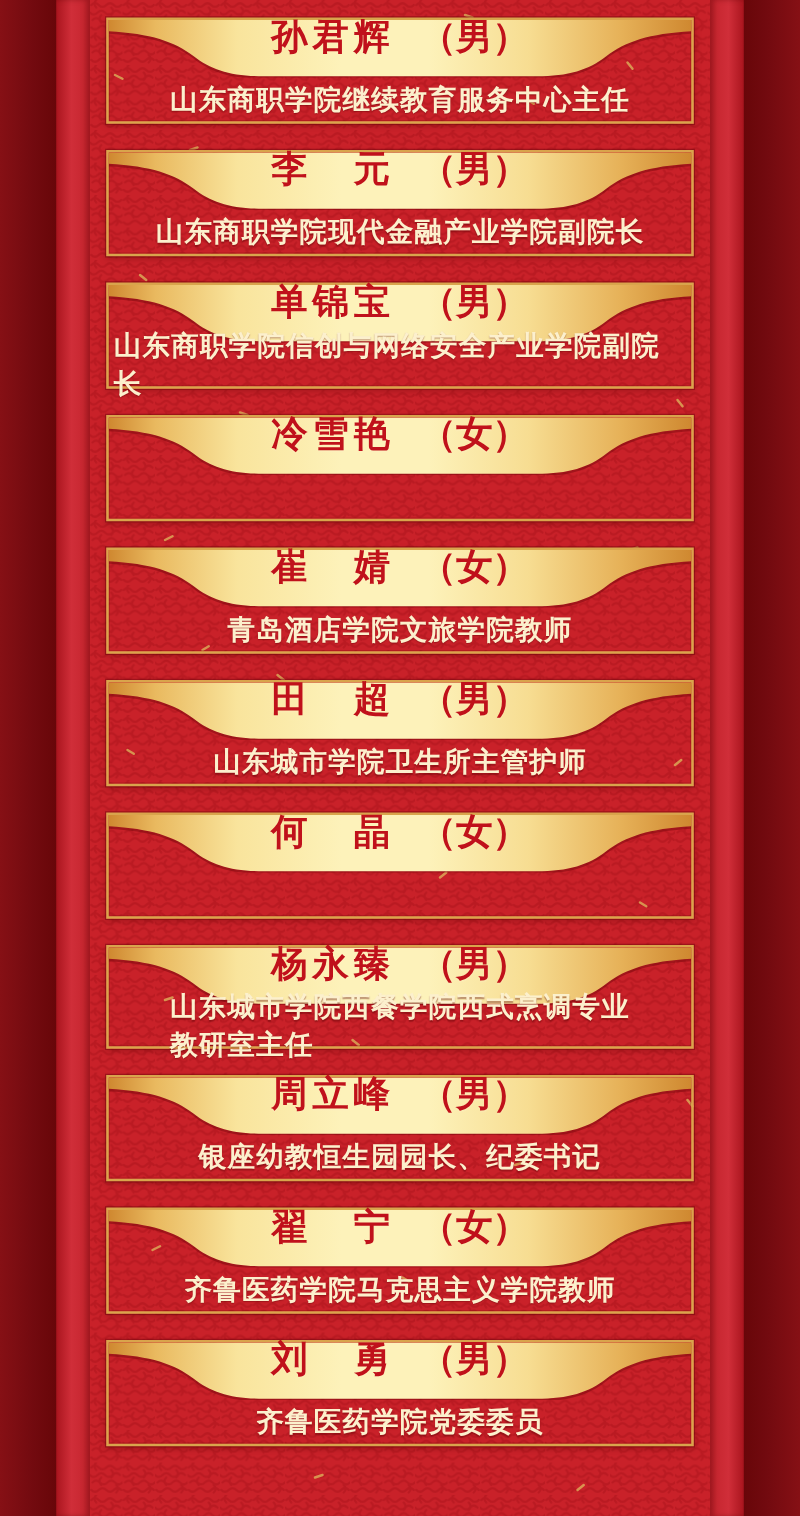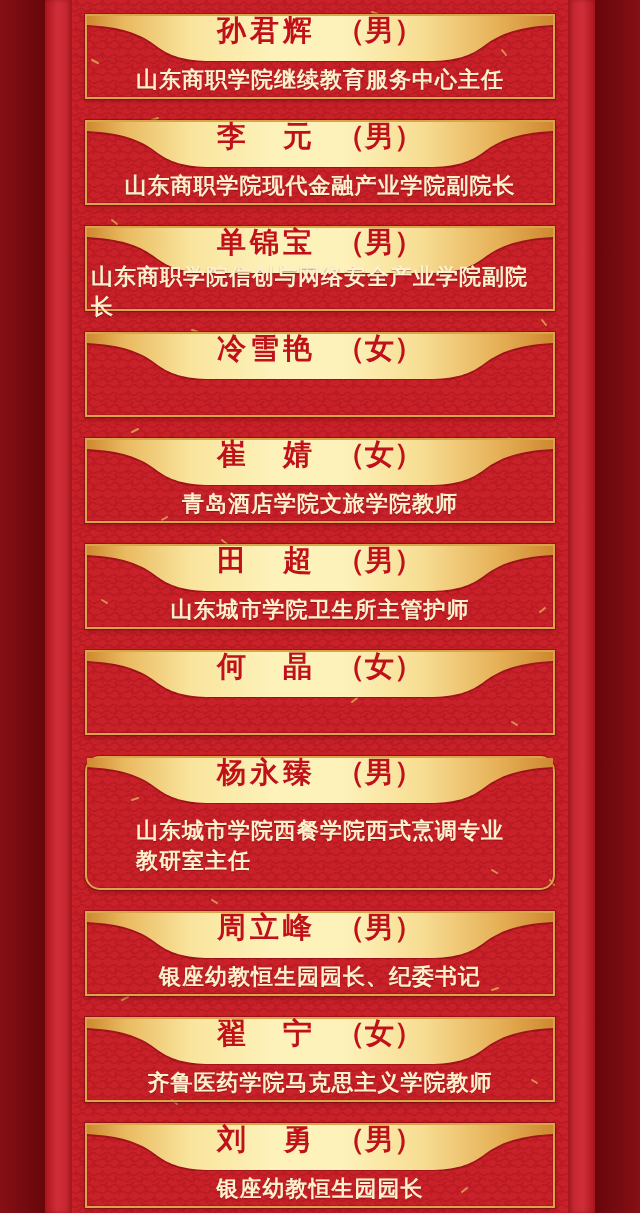--- a/index.html
+++ b/index.html
@@ -22,21 +22,21 @@
   .texture{position:absolute;left:0;top:0;width:496px;height:1213px;display:block;}
   .cards{
     position:relative;display:flex;flex-direction:column;align-items:center;
     gap:21px;padding-top:14px;
   }
   .card{
     position:relative;width:470px;height:85px;box-sizing:border-box;
     border:2px solid #d9a44c;
     box-shadow:0 0 0 1px rgba(110,5,10,.45), 0 2px 5px rgba(85,0,5,.4), inset 0 0 0 1px rgba(120,10,12,.25);
   }
-  .card.tall{height:134px;border-radius:15px;}
+  .card.tall{height:83px;}
   .ribbon-wrap{position:absolute;top:0;left:0;right:0;height:46px;}
   .ribbon-svg{position:absolute;left:0;top:0;width:100%;height:100%;display:block;}
   .namerow{
     position:absolute;left:0;top:0;right:0;height:46px;
     display:flex;justify-content:center;padding-bottom:3px;box-sizing:border-box;
   }
   .pname,.pgender{
     font-size:29px;font-weight:bold;color:#c0111b;letter-spacing:4px;line-height:1;
     text-shadow:0 1px 0 rgba(255,240,200,.25);
   }
@@ -392,17 +392,17 @@
           </linearGradient>
         </defs>
         <path transform="translate(0,2)" fill="rgba(115,6,10,0.45)" d="M0 0 H466 V9 C432 11 414 17 398 29 C384 40 368 45 342 45 H124 C98 45 82 40 68 29 C52 17 34 11 0 9 Z"></path>
         <path fill="url(#ribbonGrad)" d="M0 0 H466 V9 C432 11 414 17 398 29 C384 40 368 45 342 45 H124 C98 45 82 40 68 29 C52 17 34 11 0 9 Z"></path>
       </svg>
       <div class="namerow">
         <span class="pname">刘　勇</span>
         <span class="pgender">（男）</span>
       </div>
     </div>
-    <div class="ptitle">银座幼教恒生园园长</div>
+    <div class="ptitle">齐鲁医药学院党委委员</div>
   </div>
 </div>
   </div>
 </div>
 
 </body></html>

